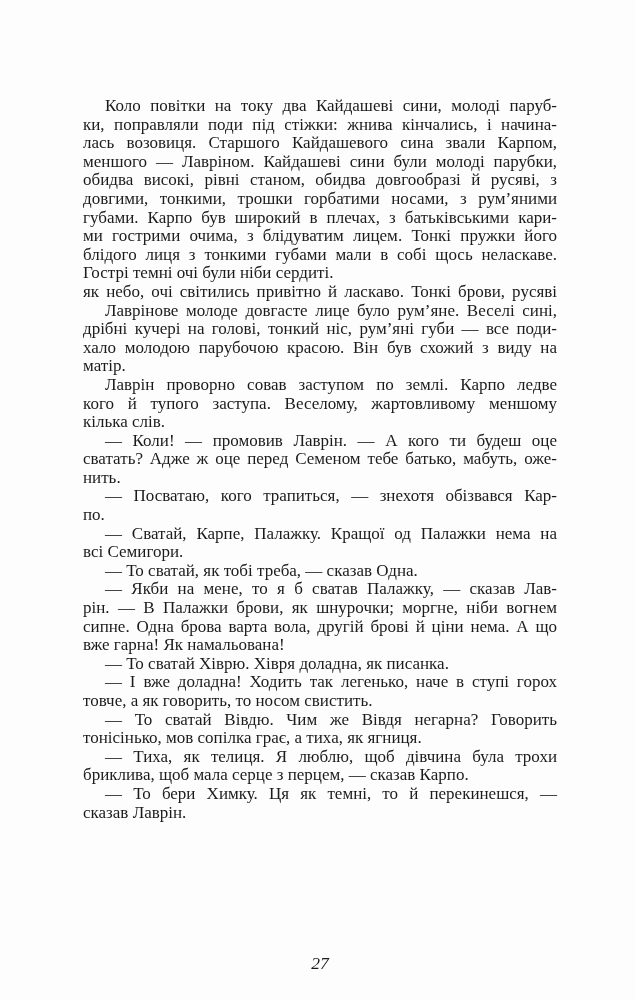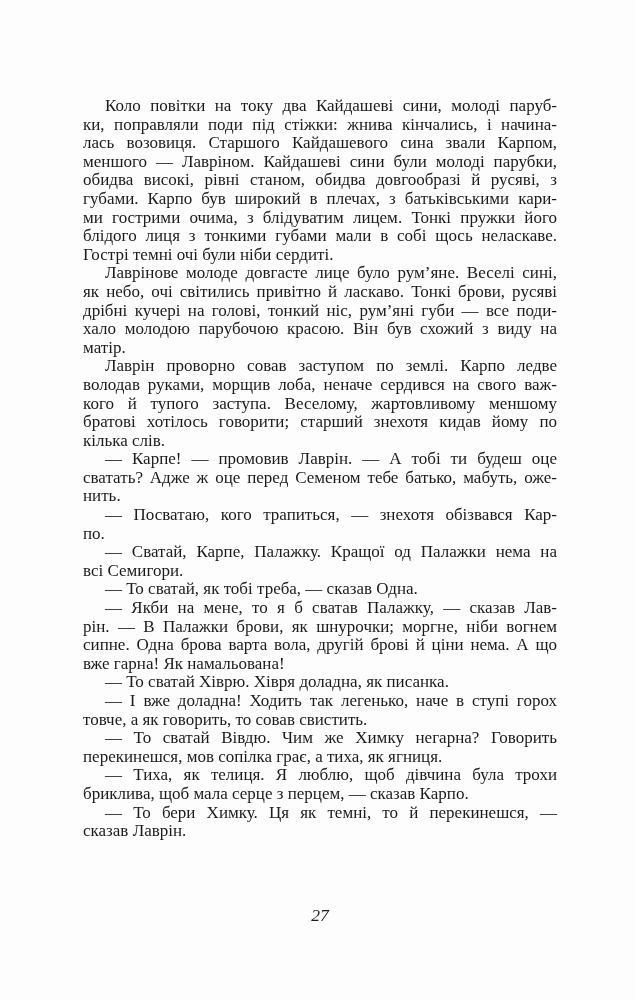--- a/index.html
+++ b/index.html
@@ -27,59 +27,58 @@
   .line{
     line-height:18.6px;
     text-align:justify;
     text-align-last:justify;
     text-justify:inter-word;
   }
   .line.first{ text-indent:22px; }
   .line.last{ text-align-last:left; }
   .page-number{
     position:absolute;
-    left:83px;top:905px;width:474px;
+    left:83px;top:953px;width:474px;
     text-align:center;
     font-style:italic;
     font-size:17.5px;
     line-height:20px;
   }
 </style>
 </head>
 <body>
 
 <div class="page">
   <div class="text-block" id="text-block">
       <div class="paragraph">
         <div class="line first">Коло повітки на току два Кайдашеві сини, молоді паруб-</div>
         <div class="line">ки, поправляли поди під стіжки: жнива кінчались, і начина-</div>
         <div class="line">лась возовиця. Старшого Кайдашевого сина звали Карпом,</div>
         <div class="line">меншого — Лавріном. Кайдашеві сини були молоді парубки,</div>
         <div class="line">обидва високі, рівні станом, обидва довгообразі й русяві, з</div>
+        <div class="line">довгими, тонкими, трошки горбатими носами, з рум’яними</div>
         <div class="line">губами. Карпо був широкий в плечах, з батьківськими кари-</div>
         <div class="line">ми гострими очима, з блідуватим лицем. Тонкі пружки його</div>
         <div class="line">блідого лиця з тонкими губами мали в собі щось неласкаве.</div>
         <div class="line last">Гострі темні очі були ніби сердиті.</div>
       </div>
       <div class="paragraph">
+        <div class="line">як небо, очі світились привітно й ласкаво. Тонкі брови, русяві</div>
         <div class="line first">Лаврінове молоде довгасте лице було рум’яне. Веселі сині,</div>
-        <div class="line">як небо, очі світились привітно й ласкаво. Тонкі брови, русяві</div>
         <div class="line">дрібні кучері на голові, тонкий ніс, рум’яні губи — все поди-</div>
         <div class="line">хало молодою парубочою красою. Він був схожий з виду на</div>
         <div class="line last">матір.</div>
       </div>
       <div class="paragraph">
         <div class="line first">Лаврін проворно совав заступом по землі. Карпо ледве</div>
-        <div class="line">володав руками, морщив лоба, неначе сердився на свого важ-</div>
         <div class="line">кого й тупого заступа. Веселому, жартовливому меншому</div>
-        <div class="line">братові хотілось говорити; старший знехотя кидав йому по</div>
         <div class="line last">кілька слів.</div>
       </div>
       <div class="paragraph">
-        <div class="line first">— Карпе! — промовив Лаврін. — А тобі ти будеш оце</div>
+        <div class="line first">— Коли! — промовив Лаврін. — А кого ти будеш оце</div>
         <div class="line">сватать? Адже ж оце перед Семеном тебе батько, мабуть, оже-</div>
         <div class="line last">нить.</div>
       </div>
       <div class="paragraph">
         <div class="line first">— Посватаю, кого трапиться, — знехотя обізвався Кар-</div>
         <div class="line last">по.</div>
       </div>
       <div class="paragraph">
         <div class="line first">— Сватай, Карпе, Палажку. Кращої од Палажки нема на</div>
         <div class="line last">всі Семигори.</div>
@@ -91,25 +90,25 @@
         <div class="line first">— Якби на мене, то я б сватав Палажку, — сказав Лав-</div>
         <div class="line">рін. — В Палажки брови, як шнурочки; моргне, ніби вогнем</div>
         <div class="line">сипне. Одна брова варта вола, другій брові й ціни нема. А що</div>
         <div class="line last">вже гарна! Як намальована!</div>
       </div>
       <div class="paragraph">
         <div class="line first last">— То сватай Хіврю. Хівря доладна, як писанка.</div>
       </div>
       <div class="paragraph">
         <div class="line first">— І вже доладна! Ходить так легенько, наче в ступі горох</div>
-        <div class="line last">товче, а як говорить, то совав свистить.</div>
+        <div class="line last">товче, а як говорить, то носом свистить.</div>
       </div>
       <div class="paragraph">
-        <div class="line first">— То сватай Вівдю. Чим же Химку негарна? Говорить</div>
-        <div class="line last">перекинешся, мов сопілка грає, а тиха, як ягниця.</div>
+        <div class="line first">— То сватай Вівдю. Чим же Вівдя негарна? Говорить</div>
+        <div class="line last">тонісінько, мов сопілка грає, а тиха, як ягниця.</div>
       </div>
       <div class="paragraph">
         <div class="line first">— Тиха, як телиця. Я люблю, щоб дівчина була трохи</div>
         <div class="line last">бриклива, щоб мала серце з перцем, — сказав Карпо.</div>
       </div>
       <div class="paragraph">
         <div class="line first">— То бери Химку. Ця як темні, то й перекинешся, —</div>
         <div class="line last">сказав Лаврін.</div>
       </div>
     </div>

